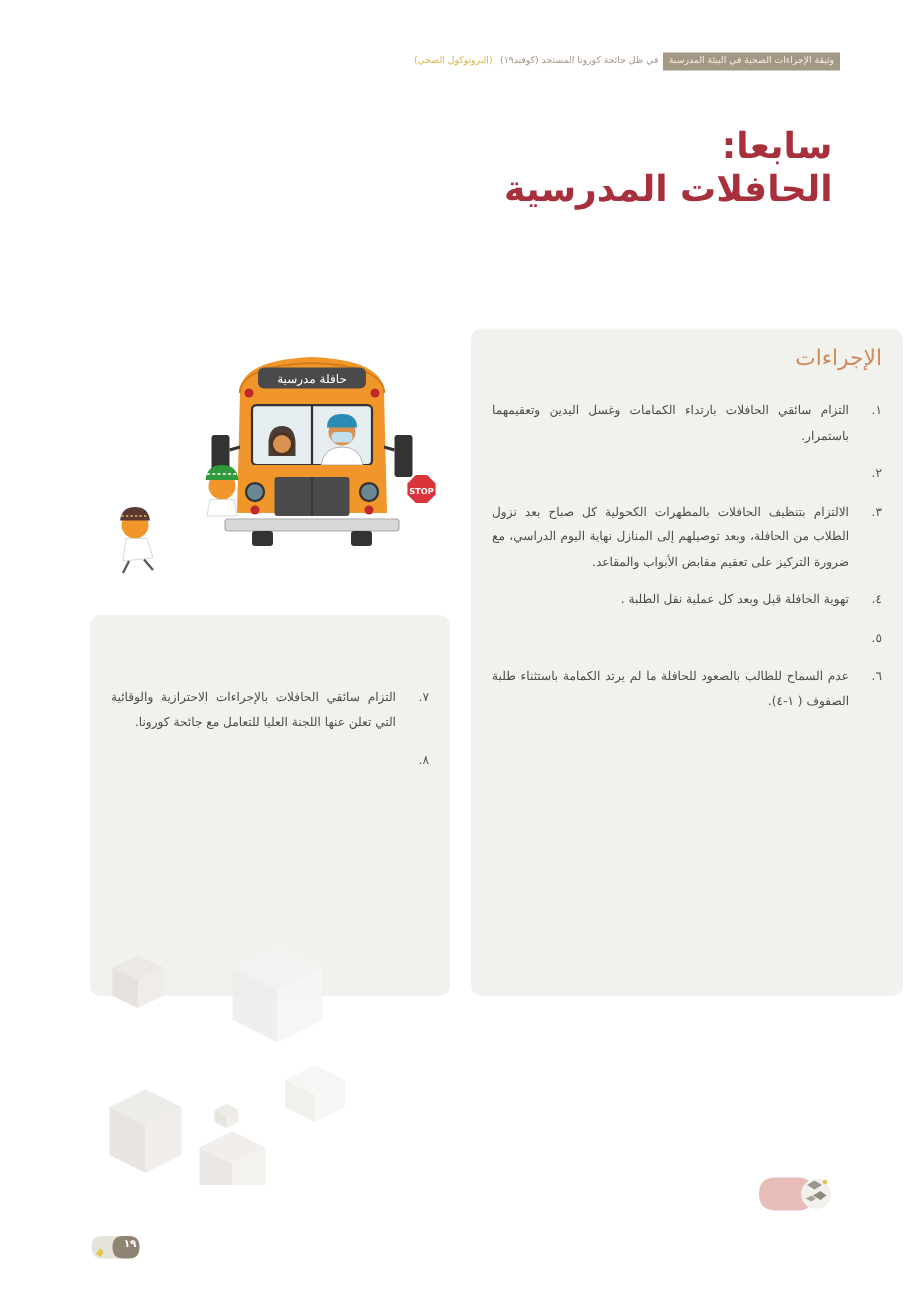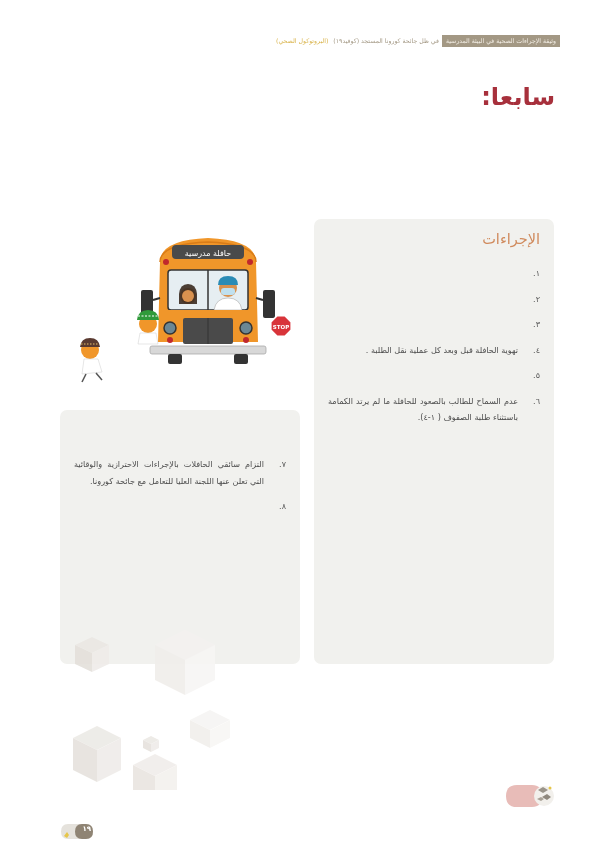--- a/index.html
+++ b/index.html
@@ -7,21 +7,21 @@
     body { position: relative; font-family: "DejaVu Sans", sans-serif; direction: rtl; }
 
     .header-bar { position: absolute; top: 35px; right: 53px; height: 12px; display: flex; align-items: center; font-size: 6.2px; white-space: nowrap; }
     .header-main { background: #a39884; color: #f4efe6; padding: 1px 4px; height: 12px; line-height: 10px; }
     .header-sub { color: #a39884; padding: 0 3px; line-height: 12px; }
     .header-tail { color: #d9b34a; padding: 0 2px; line-height: 12px; }
 
     .title { position: absolute; top: 83px; right: 58px; text-align: right; color: #a7303c; font-family: "DejaVu Sans", sans-serif; font-weight: bold; font-size: 24px; line-height: 29px; }
 
     .panel { position: absolute; background: #f1f1ee; border-radius: 7px; }
-    .panel-right { left: 314px; top: 219px; width: 240px; height: 445px; }
+    .panel-right { left: 314px; top: 219px; width: 288px; height: 445px; }
     .panel-left { left: 60px; top: 410px; width: 240px; height: 254px; }
 
     .section-heading { position: absolute; top: 12px; right: 14px; color: #d08a5c; font-size: 14.5px; font-weight: normal; }
 
     .proc-list { position: absolute; right: 14px; left: 14px; list-style: none; }
     .panel-right .proc-list { top: 46px; }
     .panel-left .proc-list { top: 46px; }
     .proc-item { display: flex; flex-direction: row; font-size: 8.1px; line-height: 16.5px; color: #4d4d4d; margin-bottom: 9px; }
     .proc-num { width: 22px; flex: 0 0 22px; text-align: right; color: #555; }
     .proc-text { flex: 1; text-align: justify; }
@@ -39,33 +39,36 @@
 <body>
 
 <div class="header-bar">
   <span class="header-main">وثيقة الإجراءات الصحية في البيئة المدرسية</span>
   <span class="header-sub">في ظل جائحة كورونا المستجد (كوفيد١٩)</span>
   <span class="header-tail">(البروتوكول الصحي)</span>
 </div>
 
 <div class="title">
   <div>سابعا:</div>
+  <div>الحافلات المدرسية</div>
 </div>
 
 <div class="panel panel-right">
   <h2 class="section-heading">الإجراءات</h2>
   <ol class="proc-list">
     <li class="proc-item">
       <span class="proc-num">١.</span>
+      <span class="proc-text">التزام سائقي الحافلات بارتداء الكمامات وغسل اليدين وتعقيمهما باستمرار.</span>
     </li>
     <li class="proc-item">
       <span class="proc-num">٢.</span>
     </li>
     <li class="proc-item">
       <span class="proc-num">٣.</span>
+      <span class="proc-text">الالتزام بتنظيف الحافلات بالمطهرات الكحولية كل صباح بعد نزول الطلاب من الحافلة، وبعد توصيلهم إلى المنازل نهاية اليوم الدراسي، مع ضرورة التركيز على تعقيم مقابض الأبواب والمقاعد.</span>
     </li>
     <li class="proc-item">
       <span class="proc-num">٤.</span>
       <span class="proc-text">تهوية الحافلة قبل وبعد كل عملية نقل الطلبة .</span>
     </li>
     <li class="proc-item">
       <span class="proc-num">٥.</span>
     </li>
     <li class="proc-item">
       <span class="proc-num">٦.</span>

